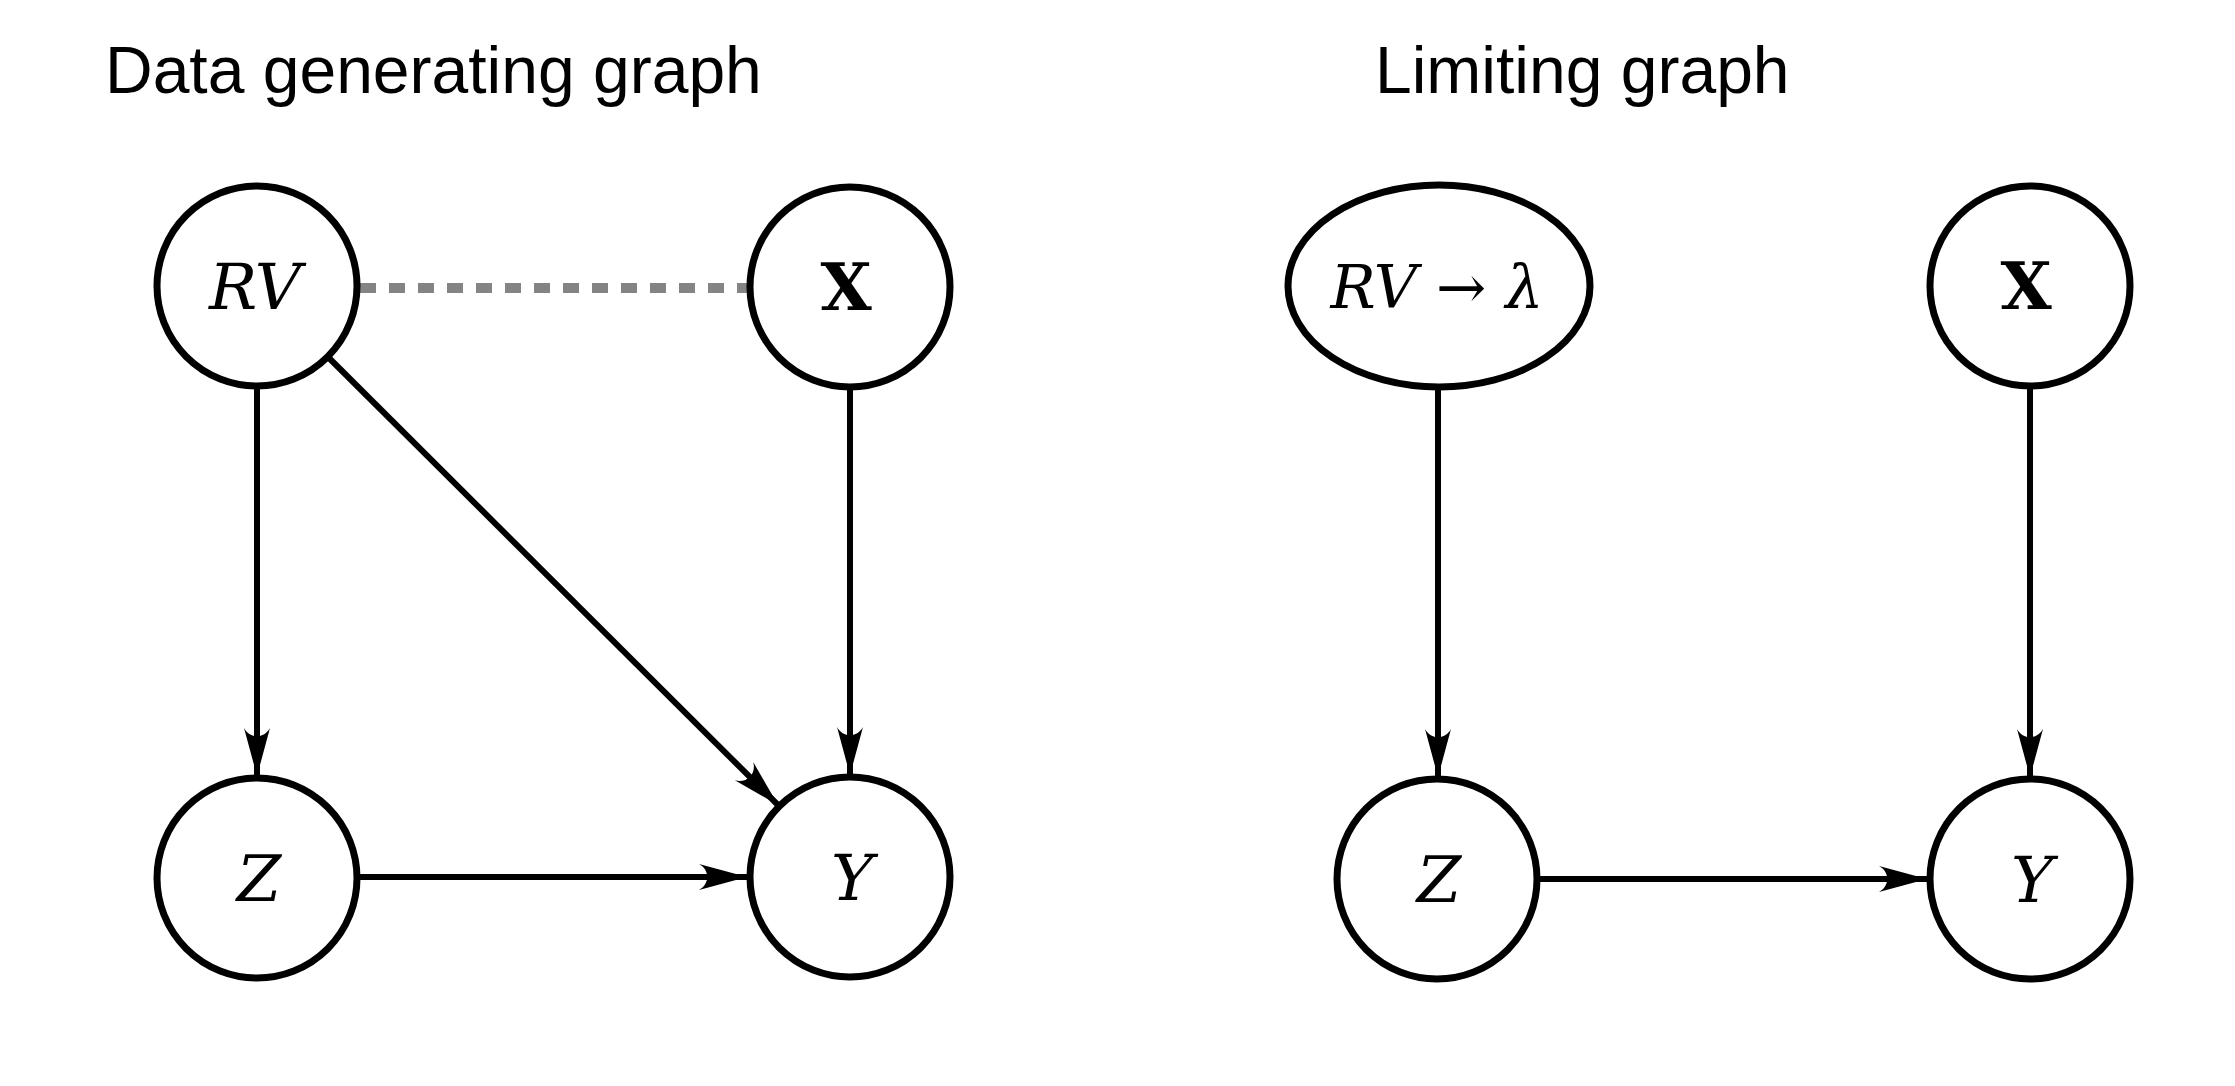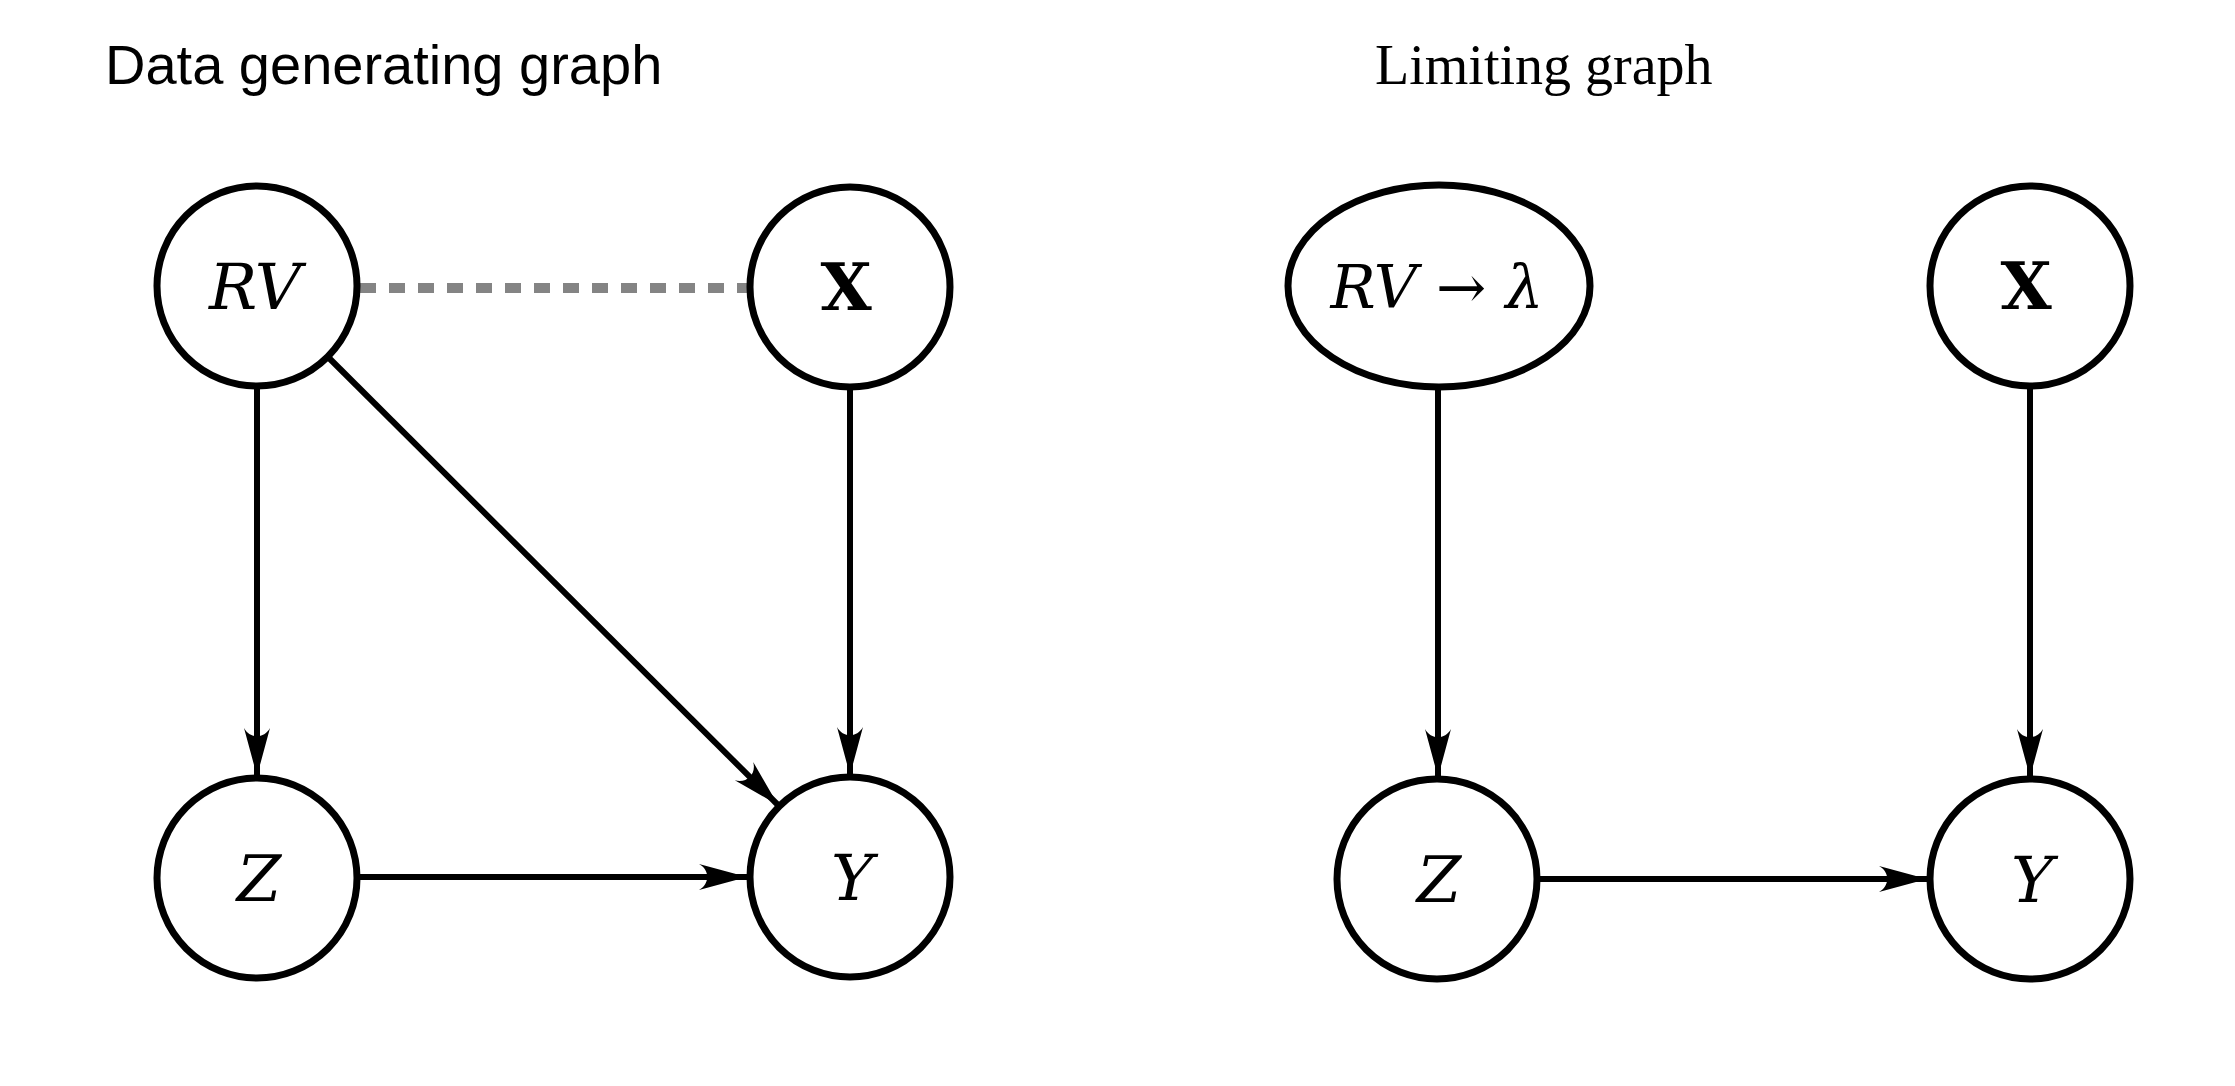--- a/index.html
+++ b/index.html
@@ -11,28 +11,28 @@
     position: relative;
     width: 2235px;
     height: 1086px;
     background: #ffffff;
     overflow: hidden;
     font-family: "Liberation Sans", sans-serif;
   }
   .graph-title {
     position: absolute;
     top: 37px;
-    font-size: 56px;
+    font-size: 66px;
     line-height: 1;
     color: #000000;
     letter-spacing: 0px;
     white-space: nowrap;
   }
   .graph-title.left  { left: 105px; }
-  .graph-title.right { left: 1375px; font-family: Liberation Serif, serif; }
+  .graph-title.right { left: 1375px; }
   svg.diagram {
     position: absolute;
     left: 0;
     top: 0;
   }
   .node-shape {
     fill: #ffffff;
     stroke: #000000;
     stroke-width: 7;
   }

